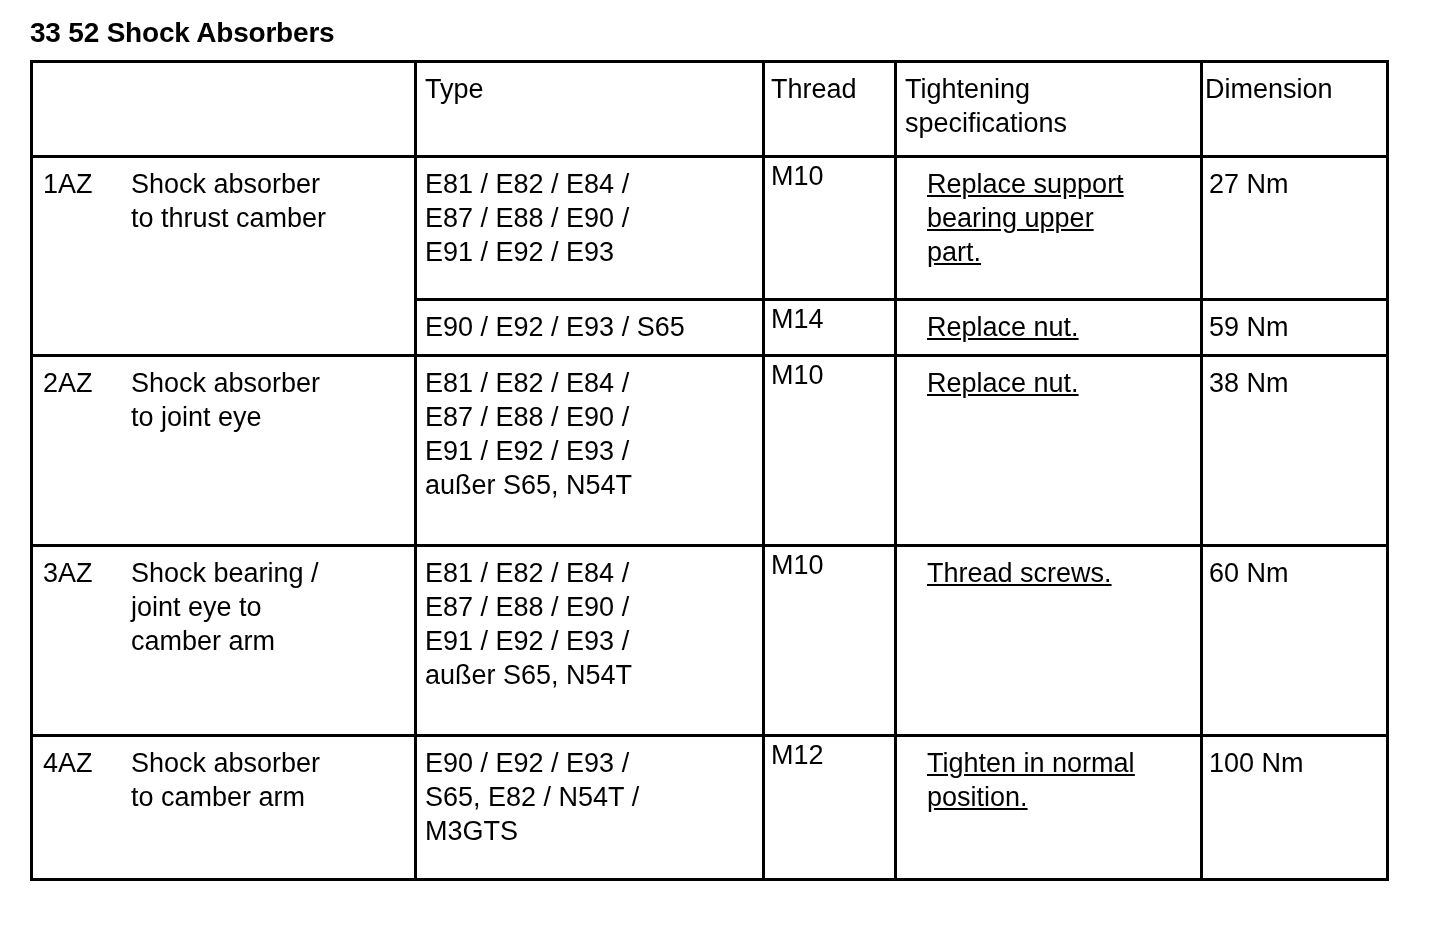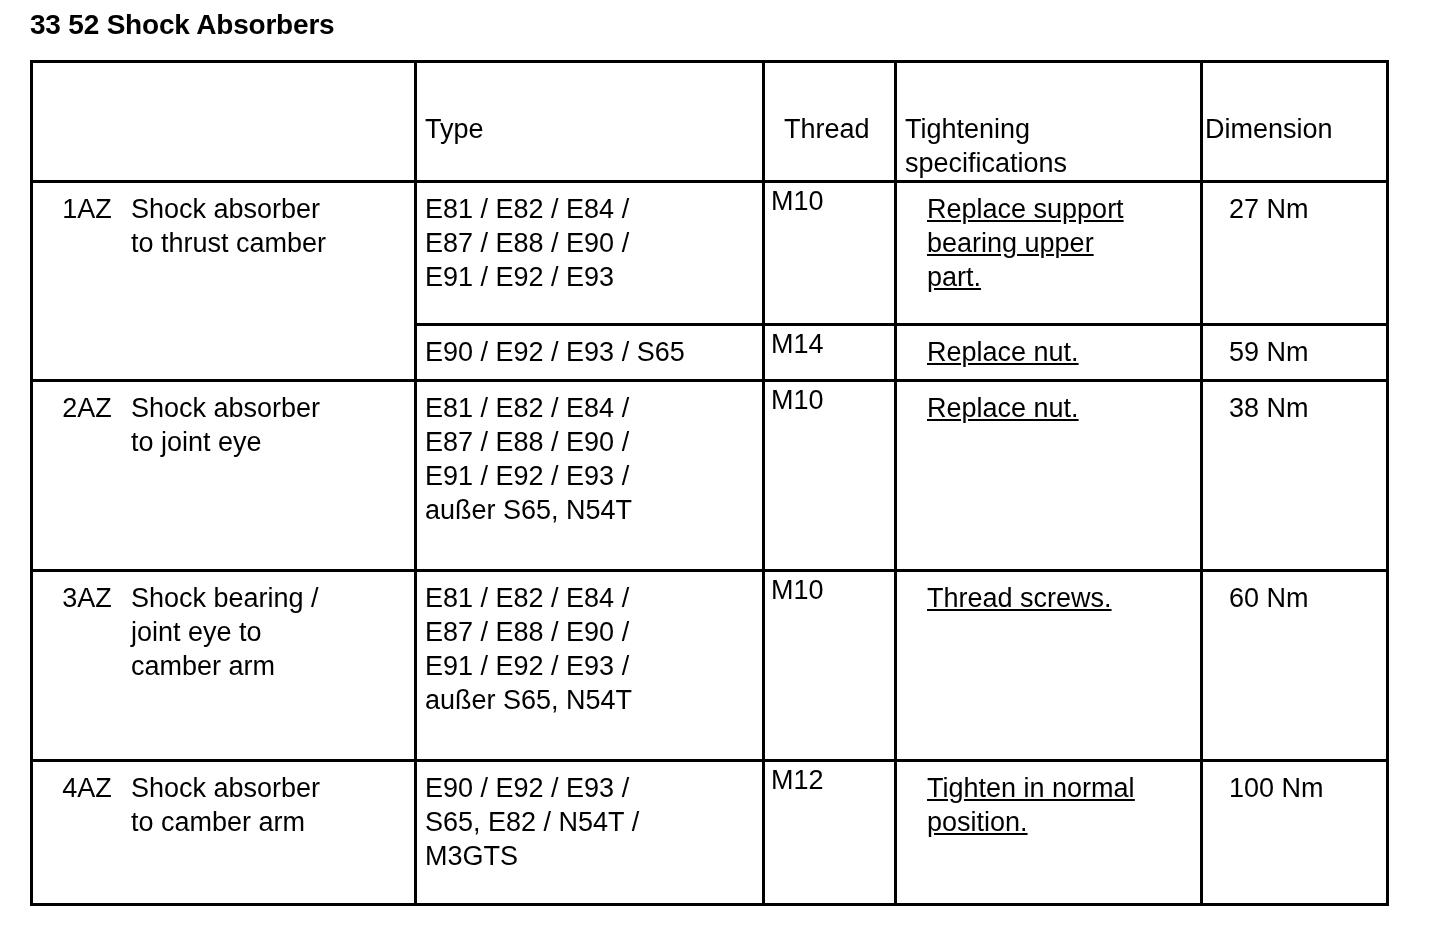--- a/index.html
+++ b/index.html
@@ -16,21 +16,21 @@
   }
   .page {
     position: relative;
     width: 1440px;
     height: 926px;
     background: #ffffff;
   }
   .doc-title {
     position: absolute;
     left: 30px;
-    top: 11px;
+    top: 19px;
     font-size: 28px;
     font-weight: bold;
     letter-spacing: -0.2px;
     line-height: 1.0;
     white-space: nowrap;
   }
   table.spec-table {
     position: absolute;
     left: 30px;
     top: 60px;
@@ -54,41 +54,40 @@
   col.c-thread { width: 132px; }
   col.c-spec   { width: 306px; }
   col.c-dim    { width: 186px; }
 
   th.hdr {
     font-weight: bold;
     height: 92px;
     font-size: 28px;
     line-height: 1.24;
   }
-  th.hdr .hdr-text { padding: 9px 0 0 8px; display: block; margin-top: 40px; }
+  th.hdr .hdr-text { padding: 9px 0 0 8px; display: block; }
   th.hdr-desc { }
-  th.hdr-thread .hdr-text { padding-left: 19px; }
+  th.hdr-thread .hdr-text { padding-left: 6px; }
   th.hdr-dim .hdr-text { padding-left: 2px; }
 
   .cell-pad       { padding: 9px 19px 10px 8px; }
   .cell-pad-spec  { padding: 9px 6px 10px 30px; text-decoration: underline; }
-  .cell-pad-dim   { padding: 9px 6px 10px 6px; margin-left: 20px; }
+  .cell-pad-dim   { padding: 9px 6px 10px 6px; }
   .cell-pad-thr   { padding: 1px 6px 10px 6px; }
 
   .desc-cell { position: relative; }
   .desc-inner {
     display: flex;
     align-items: flex-start;
     padding: 9px 6px 10px 10px;
   }
   .desc-id {
     flex: 0 0 auto;
     width: 88px;
     white-space: nowrap;
-    text-align: center;
   }
   .desc-text {
     flex: 1 1 auto;
   }
   .line { display: block; white-space: nowrap; }
   .u { text-decoration: underline; }
   .row-1az-desc { height: 196px; }
   .row-2az { height: 190px; }
   .row-3az { height: 190px; }
   .row-4az { height: 144px; }

